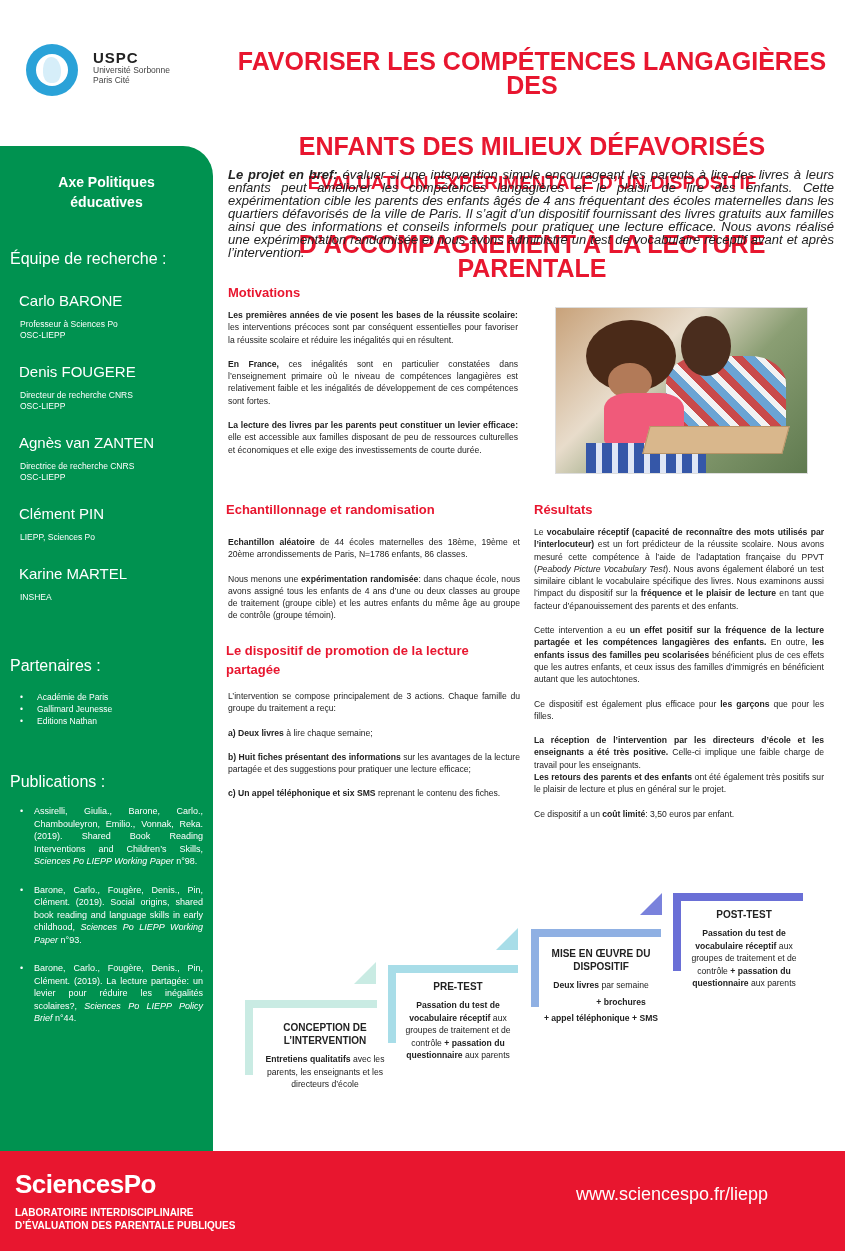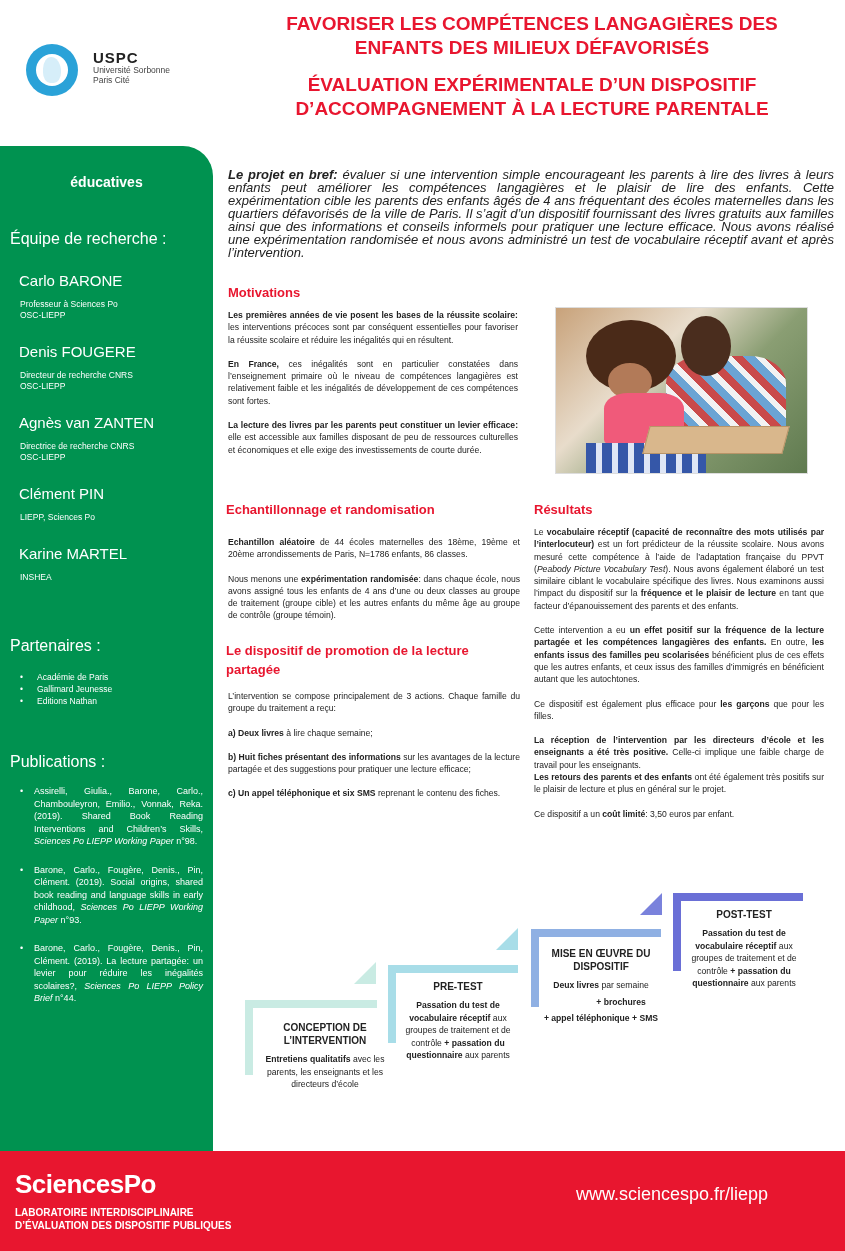--- a/index.html
+++ b/index.html
@@ -8,21 +8,21 @@
 
   
   .logo-iav { position: absolute; left: 26px; top: 44px; width: 52px; height: 52px; border-radius: 50%; background: #2aa2d8; }
   .logo-iav .inner { position: absolute; left: 10px; top: 10px; width: 32px; height: 32px; border-radius: 50%; background: #fff; }
   .logo-iav .face { position: absolute; left: 17px; top: 13px; width: 18px; height: 26px; border-radius: 45% 55% 40% 40%; background: #d6eef9; }
   .logo-uspc { position: absolute; left: 93px; top: 50px; }
   .uspc-mark { font-family: "Liberation Sans", sans-serif; font-weight: bold; font-size: 15px; color: #222; letter-spacing: 1px; line-height: 15px; }
   .uspc-name { font-size: 8.5px; color: #444; line-height: 10px; }
 
   .title-block { position: absolute; left: 232px; top: 12px; width: 600px; text-align: center; color: #e8162f; font-weight: bold; }
-  .title-main { font-size: 19px; line-height: 24px; }
+  .title-main { font-size: 25px; line-height: 24px; margin-top: 37px; }
   .title-sub { font-size: 19px; line-height: 24px; margin-top: 13px; }
 
   
   .sidebar { position: absolute; left: 0; top: 146px; width: 213px; height: 1005px; background: #009250; border-top-right-radius: 30px; color: #fff; }
   .sb-axe { text-align: center; font-weight: bold; font-size: 14px; line-height: 20px; margin-top: 26px; }
   .sb-h { font-size: 16px; margin-left: 10px; }
   .sb-team-h { margin-top: 38px; }
   .sb-name { font-size: 15px; margin-left: 19px; }
   .sb-role { font-size: 8.5px; line-height: 11px; margin-left: 20px; margin-top: 10px; }
   .sb-list { list-style: none; margin-left: 20px; margin-top: 16px; font-size: 8.5px; line-height: 12px; }
@@ -81,20 +81,21 @@
 
 <div class="title-block">
   <div class="title-main">FAVORISER LES COMPÉTENCES LANGAGIÈRES DES</div>
   <div class="title-main">ENFANTS DES MILIEUX DÉFAVORISÉS</div>
   <div class="title-sub">ÉVALUATION EXPÉRIMENTALE D’UN DISPOSITIF</div>
   <div class="title-main">D’ACCOMPAGNEMENT À LA LECTURE PARENTALE</div>
 </div>
 
 <div class="sidebar">
   <div class="sb-axe">
+    <div>Axe Politiques</div>
     <div>éducatives</div>
   </div>
   <div class="sb-h sb-team-h">Équipe de recherche :</div>
 
   <div style="margin-top:24px;">
     <div class="sb-name">Carlo BARONE</div>
     <div class="sb-role">
       <div>Professeur à Sciences Po</div>
       <div>OSC-LIEPP</div>
     </div>
@@ -238,16 +239,16 @@
       <div class="step-title">POST-TEST</div>
       <div class="step-body"><b>Passation du test de vocabulaire réceptif</b><span> aux groupes de traitement et de contrôle </span><b>+ passation du questionnaire</b><span> aux parents</span></div>
     </div>
   </div>
 </div>
 
 <div class="footer">
   <div class="footer-brand">SciencesPo</div>
   <div class="footer-lab">
     <div>LABORATOIRE INTERDISCIPLINAIRE</div>
-    <div>D’ÉVALUATION DES DISPOSITIF PUBLIQUES</div>
+    <div>D’ÉVALUATION DES PARENTALE PUBLIQUES</div>
   </div>
   <div class="footer-url">www.sciencespo.fr/liepp</div>
 </div>
 
 </body></html>

